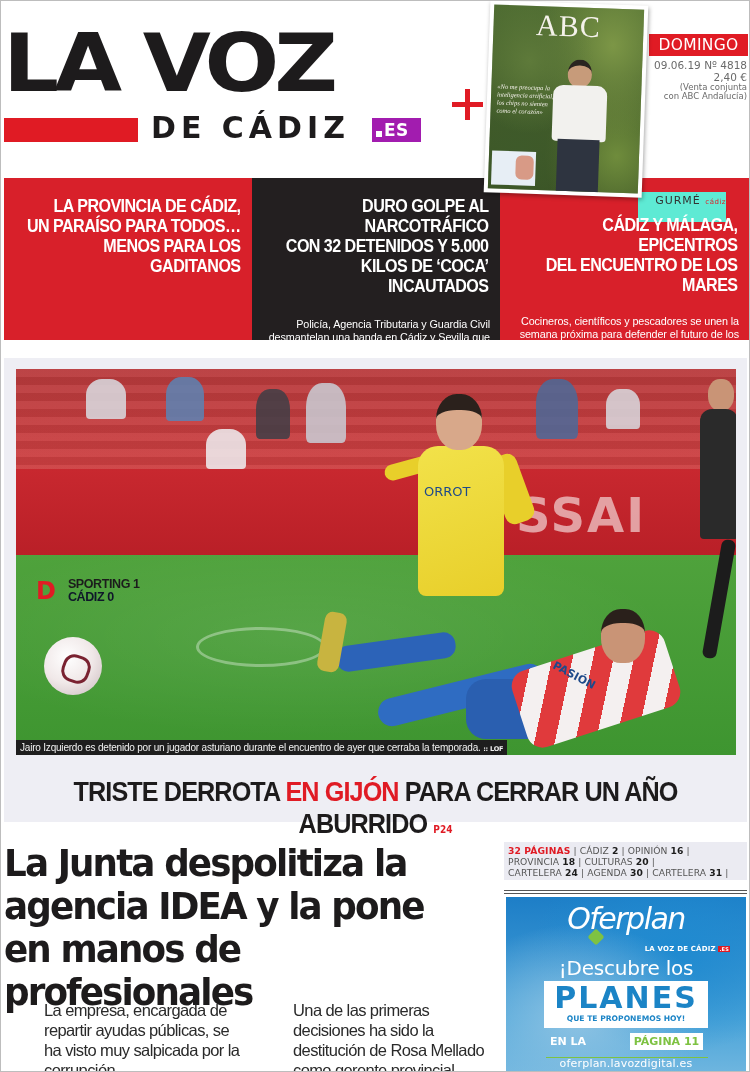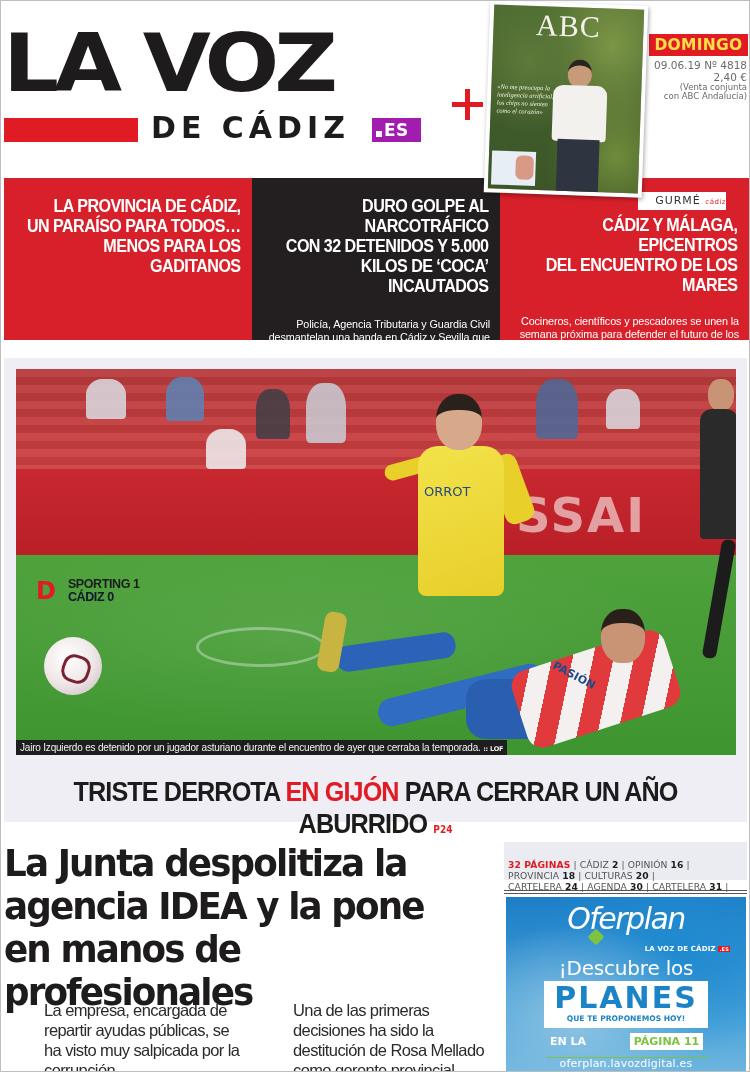--- a/index.html
+++ b/index.html
@@ -29,37 +29,37 @@
      linear-gradient(180deg, #4d6b31, #3a5224); overflow: hidden; }
   .abc-title { position: absolute; left: 0; right: 0; top: 2px; text-align: center; font-family: "Liberation Serif", serif; font-size: 30px; color: #f4f1ea; letter-spacing: 1px; }
   .abc-person { position: absolute; left: 60px; top: 52px; width: 58px; height: 140px; }
   .abc-head { position: absolute; left: 16px; top: 0; width: 24px; height: 28px; border-radius: 50% 50% 45% 45%; background: #c79b7a; border-top: 6px solid #2a2420; }
   .abc-shirt { position: absolute; left: 2px; top: 26px; width: 54px; height: 56px; background: #f2f1ee; border-radius: 10px 10px 4px 4px; }
   .abc-pants { position: absolute; left: 8px; top: 80px; width: 42px; height: 60px; background: #2e3440; }
   .abc-quote { position: absolute; left: 6px; top: 78px; width: 58px; font-family: "Liberation Serif", serif; font-size: 6.5px; color: #f4f1ea; line-height: 8px; font-style: italic; }
   .abc-mini { position: absolute; left: 3px; top: 146px; width: 44px; height: 34px; background: #e7eef5; }
   .abc-mini::after { content: ""; position: absolute; right: 2px; top: 4px; width: 18px; height: 24px; background: #d89a86; border-radius: 6px; }
 
-  .day-badge { position: absolute; left: 648px; top: 33px; width: 99px; height: 22px; background: #e01b24; color: #fde047; font-family: "DejaVu Sans", sans-serif; font-weight: 700; font-size: 15.5px; text-align: center; line-height: 22px; letter-spacing: 0.3px; }
+  .day-badge { position: absolute; left: 648px; top: 33px; width: 99px; height: 22px; background: #e01b24; color: #ffffff; font-family: "DejaVu Sans", sans-serif; font-weight: 400; font-size: 15.5px; text-align: center; line-height: 22px; letter-spacing: 0.3px; }
   .issue-meta { position: absolute; right: 4px; top: 58px; text-align: right; font-family: "DejaVu Sans", sans-serif; font-size: 10.5px; color: #6a6a6a; line-height: 12px; }
   .issue-meta .note { font-size: 8.5px; line-height: 9px; }
 
   
   .top-stories { position: absolute; left: 3px; top: 177px; width: 745px; height: 162px; display: flex; }
   .teaser { position: relative; height: 100%; padding: 18px 10px 0 12px; color: #fff; text-align: right; }
   .teaser.red { background: #d8202a; }
   .teaser.dark { background: #231f20; }
   .teaser-1 { width: 248px; }
   .teaser-2 { width: 248px; padding-left: 8px; }
   .teaser-3 { width: 249px; padding-top: 37px; padding-left: 8px; }
   .teaser-head { font-family: "Liberation Sans", sans-serif; font-size: 17.5px; line-height: 20px; letter-spacing: -0.6px; text-transform: uppercase; font-stretch: condensed; transform: scaleX(0.92); transform-origin: left top; width: 108%; }
   .teaser-deck { margin-top: 22px; font-size: 10.8px; line-height: 13px; letter-spacing: -0.1px; }
   .teaser-3 .teaser-deck { margin-top: 20px; }
   .page-ref { font-family: "DejaVu Sans", sans-serif; font-weight: 700; font-size: 8px; }
-  .gurme-badge { position: absolute; left: 138px; top: 14px; width: 88px; height: 18px; background: #ffffff; color: #333; font-family: "DejaVu Sans", sans-serif; font-size: 11px; line-height: 17px; letter-spacing: 1px; padding-left: 8px; }
+  .gurme-badge { position: absolute; left: 138px; top: 14px; width: 88px; height: 30px; background: #5eead4; color: #333; font-family: "DejaVu Sans", sans-serif; font-size: 11px; line-height: 17px; letter-spacing: 1px; padding-left: 8px; }
   .gurme-badge .cadiz { color: #e01b24; font-size: 7px; letter-spacing: 0.5px; }
 
   
   .sports-block { position: absolute; left: 3px; top: 357px; width: 743px; height: 464px; background: #eeeef4; }
   .photo { position: absolute; left: 12px; top: 11px; width: 720px; height: 386px; overflow: hidden; background: #3a8a2e; }
   .stands { position: absolute; left: 0; top: 0; width: 100%; height: 110px;
      background:
        repeating-linear-gradient(180deg, rgba(255,255,255,0.05) 0 8px, rgba(0,0,0,0.06) 8px 16px),
        linear-gradient(180deg, #b83a3c 0%, #d04042 100%); }
   .stand-fan { position: absolute; border-radius: 40% 40% 10% 10%; opacity: 0.85; }
@@ -105,21 +105,21 @@
 
   
   .lead-head { position: absolute; left: 3px; top: 841px; width: 490px; font-family: "DejaVu Sans", sans-serif; font-weight: 900; font-size: 38px; line-height: 43px; letter-spacing: -2px; color: #1d1b1c; transform: scaleX(0.94); transform-origin: left top; }
   .lead-decks { position: absolute; left: 3px; top: 999px; width: 490px; display: flex; gap: 8px; }
   .lead-deck { flex: 1; font-family: "Liberation Sans", sans-serif; font-size: 16.5px; line-height: 20px; letter-spacing: -0.6px; color: #2a2a2a; padding-bottom: 8px; border-bottom: 1px solid #444; margin-left: 40px; }
   .lead-deck.second { border-bottom-width: 1px; }
   .byline { font-family: "DejaVu Sans", sans-serif; font-weight: 700; font-size: 7px; color: #1c1c1c; letter-spacing: 0; }
   .byline .pages { color: #e01b24; }
 
   
-  .index-box { position: absolute; left: 503px; top: 841px; width: 243px; height: 38px; background: #ebebf2; padding: 17px 4px; font-family: "DejaVu Sans", sans-serif; font-size: 9.2px; line-height: 11px; color: #555; letter-spacing: 0.1px; }
+  .index-box { position: absolute; left: 503px; top: 841px; width: 243px; height: 38px; background: #ebebf2; padding: 3px 4px; font-family: "DejaVu Sans", sans-serif; font-size: 9.2px; line-height: 11px; color: #555; letter-spacing: 0.1px; }
   .index-box b { color: #1c1c1c; }
   .index-box .total { color: #e01b24; font-weight: 700; }
   .ad-rule { position: absolute; left: 503px; top: 889px; width: 243px; height: 4px; border-top: 1px solid #555; border-bottom: 1px solid #555; }
   .oferplan-ad { position: absolute; left: 505px; top: 896px; width: 240px; height: 174px; overflow: hidden;
      background: radial-gradient(ellipse at 30% 70%, #8ec3e3 0%, transparent 55%), radial-gradient(ellipse at 70% 30%, #1f8ad0 0%, transparent 60%), linear-gradient(180deg, #1d7ec7, #4aa4d9 70%, #6db5df); color: #fff; text-align: center; }
   .of-logo { position: absolute; left: 0; right: 0; top: 4px; font-family: "DejaVu Sans", sans-serif; font-style: italic; font-size: 30px; letter-spacing: -1.5px; color: #fff; }
   .tag-icon { position: absolute; left: 84px; top: 34px; width: 12px; height: 12px; background: #7ec242; transform: rotate(45deg); border-radius: 2px; }
   .of-brand { position: absolute; right: 16px; top: 48px; font-family: "DejaVu Sans", sans-serif; font-weight: 700; font-size: 7px; letter-spacing: 0.2px; }
   .of-brand .es { background: #e01b24; padding: 0 1px; font-size: 5px; }
   .of-line1 { position: absolute; left: 0; right: 0; top: 59px; font-family: "DejaVu Sans", sans-serif; font-size: 20px; letter-spacing: -0.2px; }

